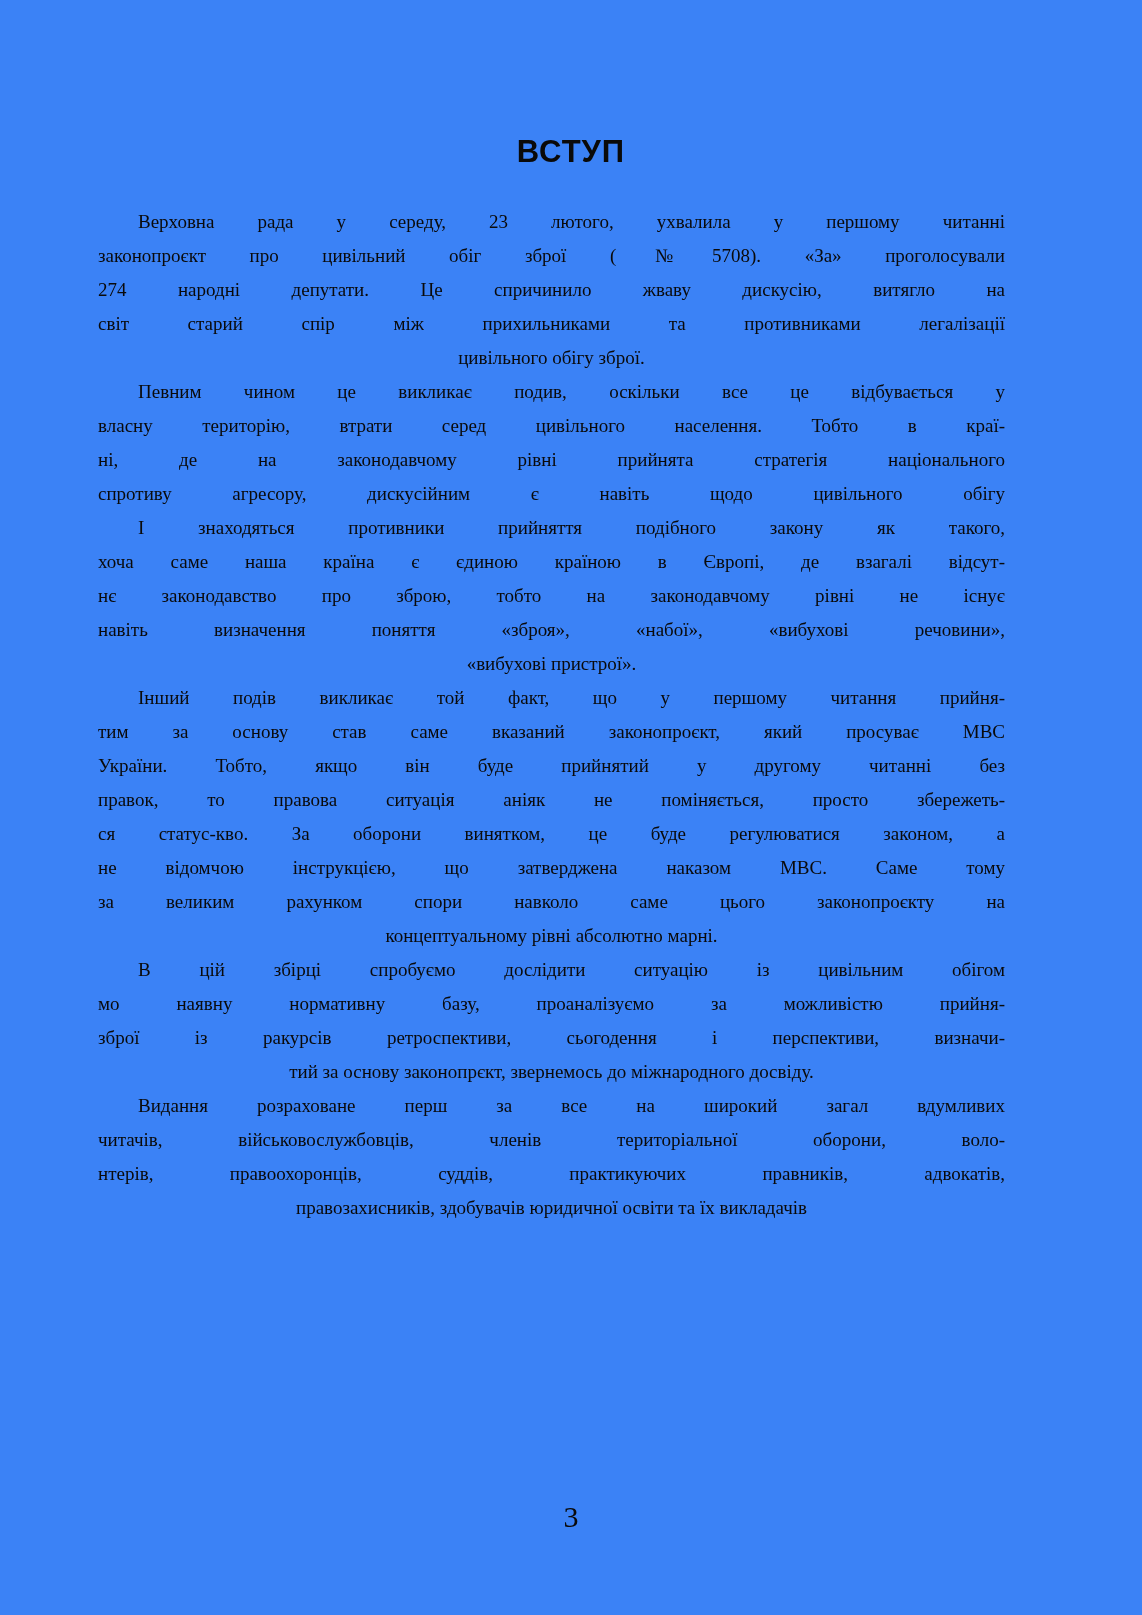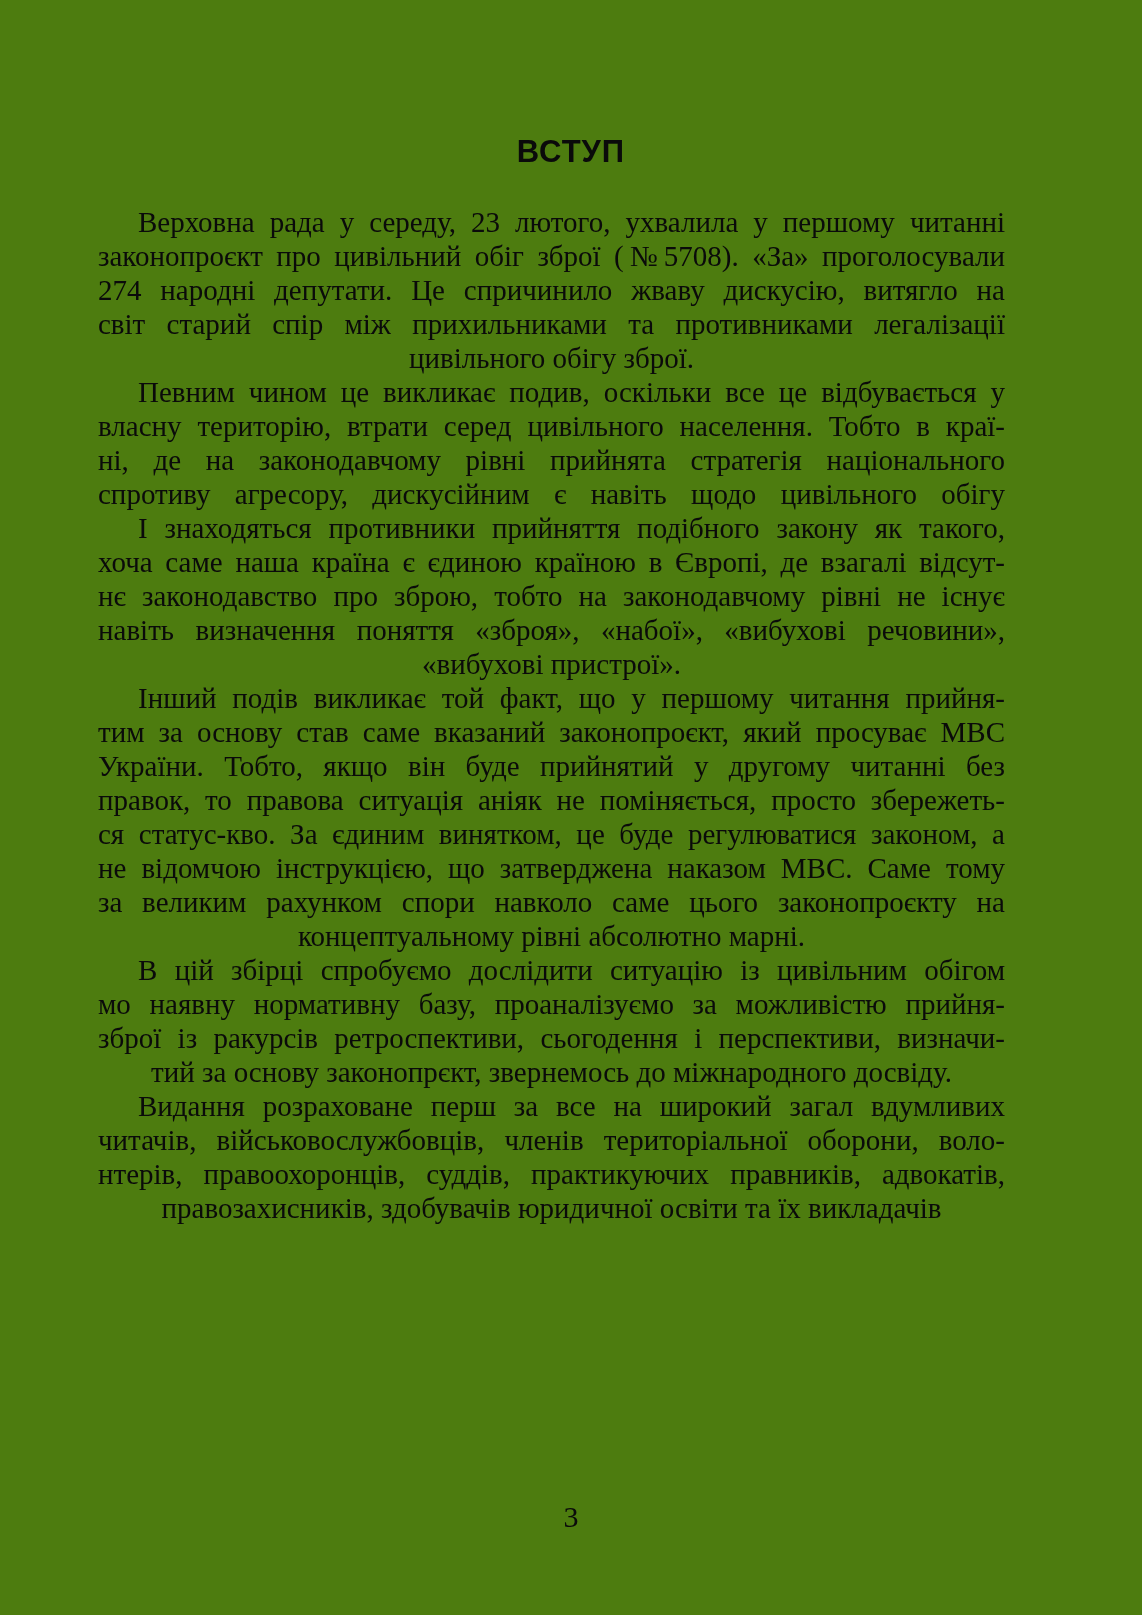--- a/index.html
+++ b/index.html
@@ -5,21 +5,21 @@
   html, body {
     margin: 0;
     padding: 0;
     background: #e8e8e8;
   }
   .page {
     position: relative;
     width: 1142px;
     height: 1615px;
     margin: 0 auto;
-    background: #4d7c0f;
+    background: #3b82f6;
     color: #070707;
     overflow: hidden;
   }
   .doc-title {
     position: absolute;
     top: 134px;
     left: 0;
     width: 100%;
     text-align: center;
     font-family: "Liberation Sans", "DejaVu Sans", sans-serif;
@@ -28,21 +28,21 @@
     line-height: 36px;
     letter-spacing: 1px;
     color: #0a0a0a;
   }
   .body-text {
     position: absolute;
     top: 205px;
     left: 98px;
     width: 907px;
     font-family: "Liberation Serif", "DejaVu Serif", serif;
-    font-size: 29px;
+    font-size: 19px;
     line-height: 34px;
     color: #0a0a0a;
   }
   .paragraph {
     margin: 0;
     padding: 0;
   }
   .line {
     text-align: center;
     white-space: normal;
@@ -91,21 +91,21 @@
         <div class="line fill">хоча саме наша країна є єдиною країною в Європі, де взагалі відсут-</div>
         <div class="line fill">нє законодавство про зброю, тобто на законодавчому рівні не існує</div>
         <div class="line fill">навіть визначення поняття «зброя», «набої», «вибухові речовини»,</div>
         <div class="line">«вибухові пристрої».</div>
       </div>
       <div class="paragraph">
         <div class="line first fill">Інший подів викликає той факт, що у першому читання прийня-</div>
         <div class="line fill">тим за основу став саме вказаний законопроєкт, який просуває МВС</div>
         <div class="line fill">України. Тобто, якщо він буде прийнятий у другому читанні без</div>
         <div class="line fill">правок, то правова ситуація аніяк не поміняється, просто збережеть-</div>
-        <div class="line fill">ся статус-кво. За єдиним винятком, це буде регулюватися законом, а</div>
+        <div class="line fill">ся статус-кво. За оборони винятком, це буде регулюватися законом, а</div>
         <div class="line fill">не відомчою інструкцією, що затверджена наказом МВС. Саме тому</div>
         <div class="line fill">за великим рахунком спори навколо саме цього законопроєкту на</div>
         <div class="line">концептуальному рівні абсолютно марні.</div>
       </div>
       <div class="paragraph">
         <div class="line first fill">В цій збірці спробуємо дослідити ситуацію із цивільним обігом</div>
         <div class="line fill">мо наявну нормативну базу, проаналізуємо за можливістю прийня-</div>
         <div class="line fill">зброї із ракурсів ретроспективи, сьогодення і перспективи, визначи-</div>
         <div class="line">тий за основу законопрєкт, звернемось до міжнародного досвіду.</div>
       </div>

